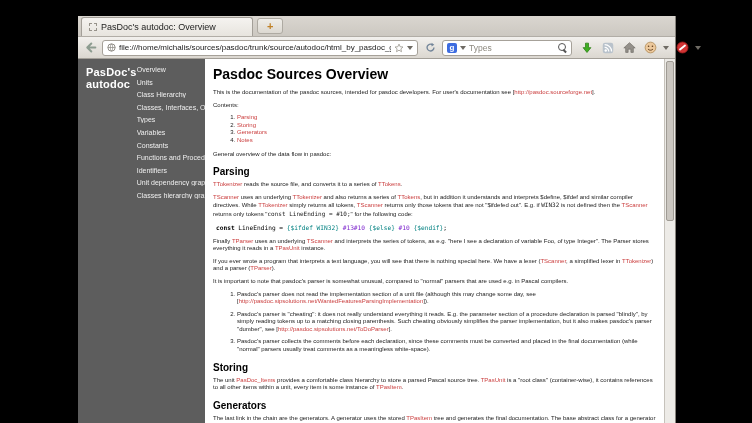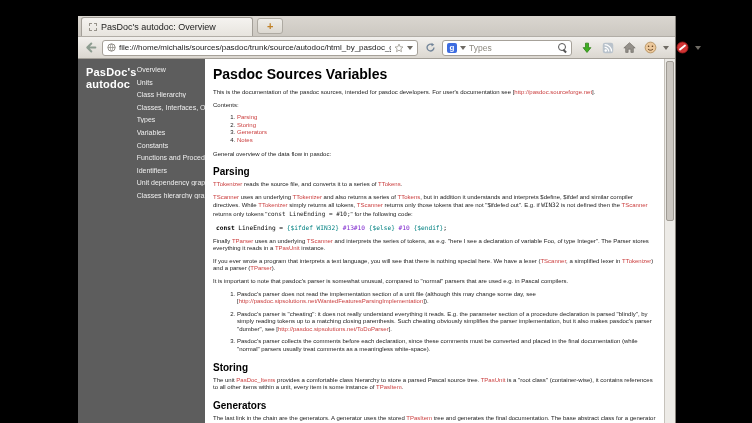--- a/index.html
+++ b/index.html
@@ -146,21 +146,21 @@
           <div class="nav-link">Classes hierarchy graph</div>
         </div>
       <div class="sidebar-search">
         <input type="text" style="">
         <span class="search-btn">
           <span class="mag white"></span>
         </span>
       </div>
     </div>
     <div class="main">
-        <h1>Pasdoc Sources Variables</h1>
+        <h1>Pasdoc Sources Overview</h1>
         <p><span>This is the documentation of the pasdoc sources, intended for pasdoc developers. For user's documentation see [</span><span class="lnk">http://pasdoc.sourceforge.net</span><span>].</span></p>
         <p><span>Contents:</span></p>
         <ol>
           <li><span class="lnk">Parsing</span></li>
           <li><span class="lnk">Storing</span></li>
           <li><span class="lnk">Generators</span></li>
           <li><span class="lnk">Notes</span></li>
         </ol>
         <p><span>General overview of the data flow in pasdoc:</span></p>
         <h2>Parsing</h2>

